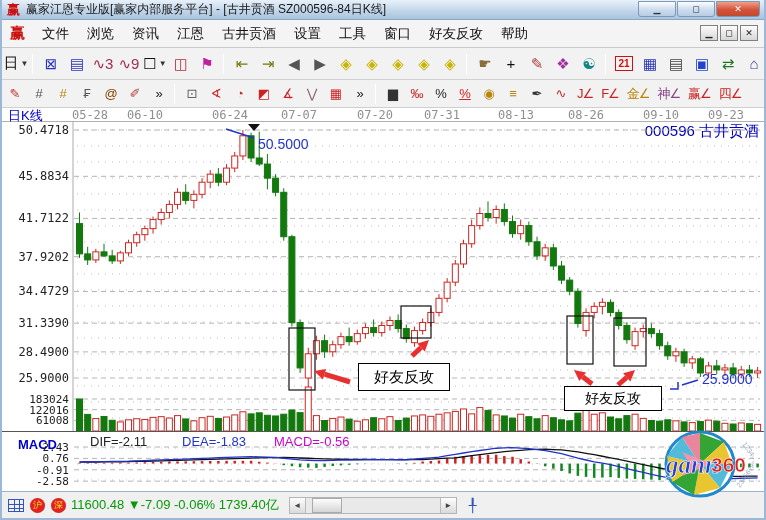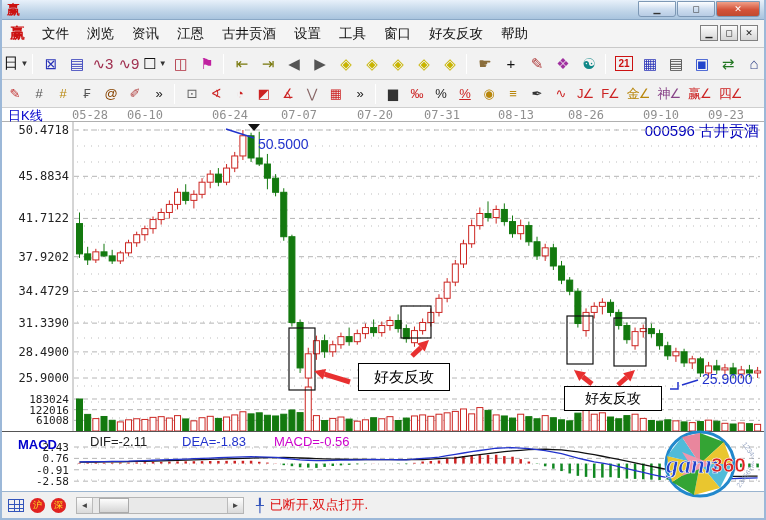--- a/index.html
+++ b/index.html
@@ -68,20 +68,21 @@
   .anticon{color:#3355bb;font-size:13px;margin-left:12px;font-weight:bold;}
   .conn{color:#dd1111;margin-left:6px;white-space:nowrap;}
 </style>
 </head>
 <body>
 
 <div class="window">
 
   <div class="titlebar">
     <span class="appicon">赢</span>
+    <span>赢家江恩专业版[赢家内部服务平台] - [古井贡酒  SZ000596-84日K线]</span>
     <div class="winbtns">
       <div class="winbtn">▁</div>
       <div class="winbtn">◻</div>
       <div class="winbtn close">✕</div>
     </div>
   </div>
 
   <div class="menubar">
     <span class="applogo">赢</span>
     <span id="menu-items"><span class="menuitem">文件</span><span class="menuitem">浏览</span><span class="menuitem">资讯</span><span class="menuitem">江恩</span><span class="menuitem">古井贡酒</span><span class="menuitem">设置</span><span class="menuitem">工具</span><span class="menuitem">窗口</span><span class="menuitem">好友反攻</span><span class="menuitem">帮助</span></span>
@@ -714,23 +715,23 @@
       <text x="86" y="58" font-size="7" fill="#8899bb" transform="rotate(-55 86 58)" opacity="0.8">234567890</text>
       <text x="12" y="43" font-size="25" font-weight="bold" font-style="italic" font-family="'Liberation Serif','DejaVu Serif',serif" fill="#2244cc" stroke="#ffffff" stroke-width="0.6">gann</text>
       <text x="57" y="42" font-size="21" font-weight="bold" font-family="'Liberation Sans',sans-serif" fill="#dd2222" stroke="#ffffff" stroke-width="0.5">360</text>
     </svg>
   </div>
 
   <div class="statusbar">
     <span class="sticon grid-ic"></span>
     <span class="mkticon">沪</span>
     <span class="mkticon">深</span>
+    <span class="quote">11600.48 ▼-7.09 -0.06% 1739.40亿</span>
     <div class="hscroll">
       <div class="harrow">◄</div>
       <div class="hthumb"></div>
       <div class="htrack"></div>
       <div class="harrow right">►</div>
     </div>
     <span class="anticon">╀</span>
-    <span class="conn">已断开,双点打开.</span>
   </div>
 
 </div>
 
 </body></html>

